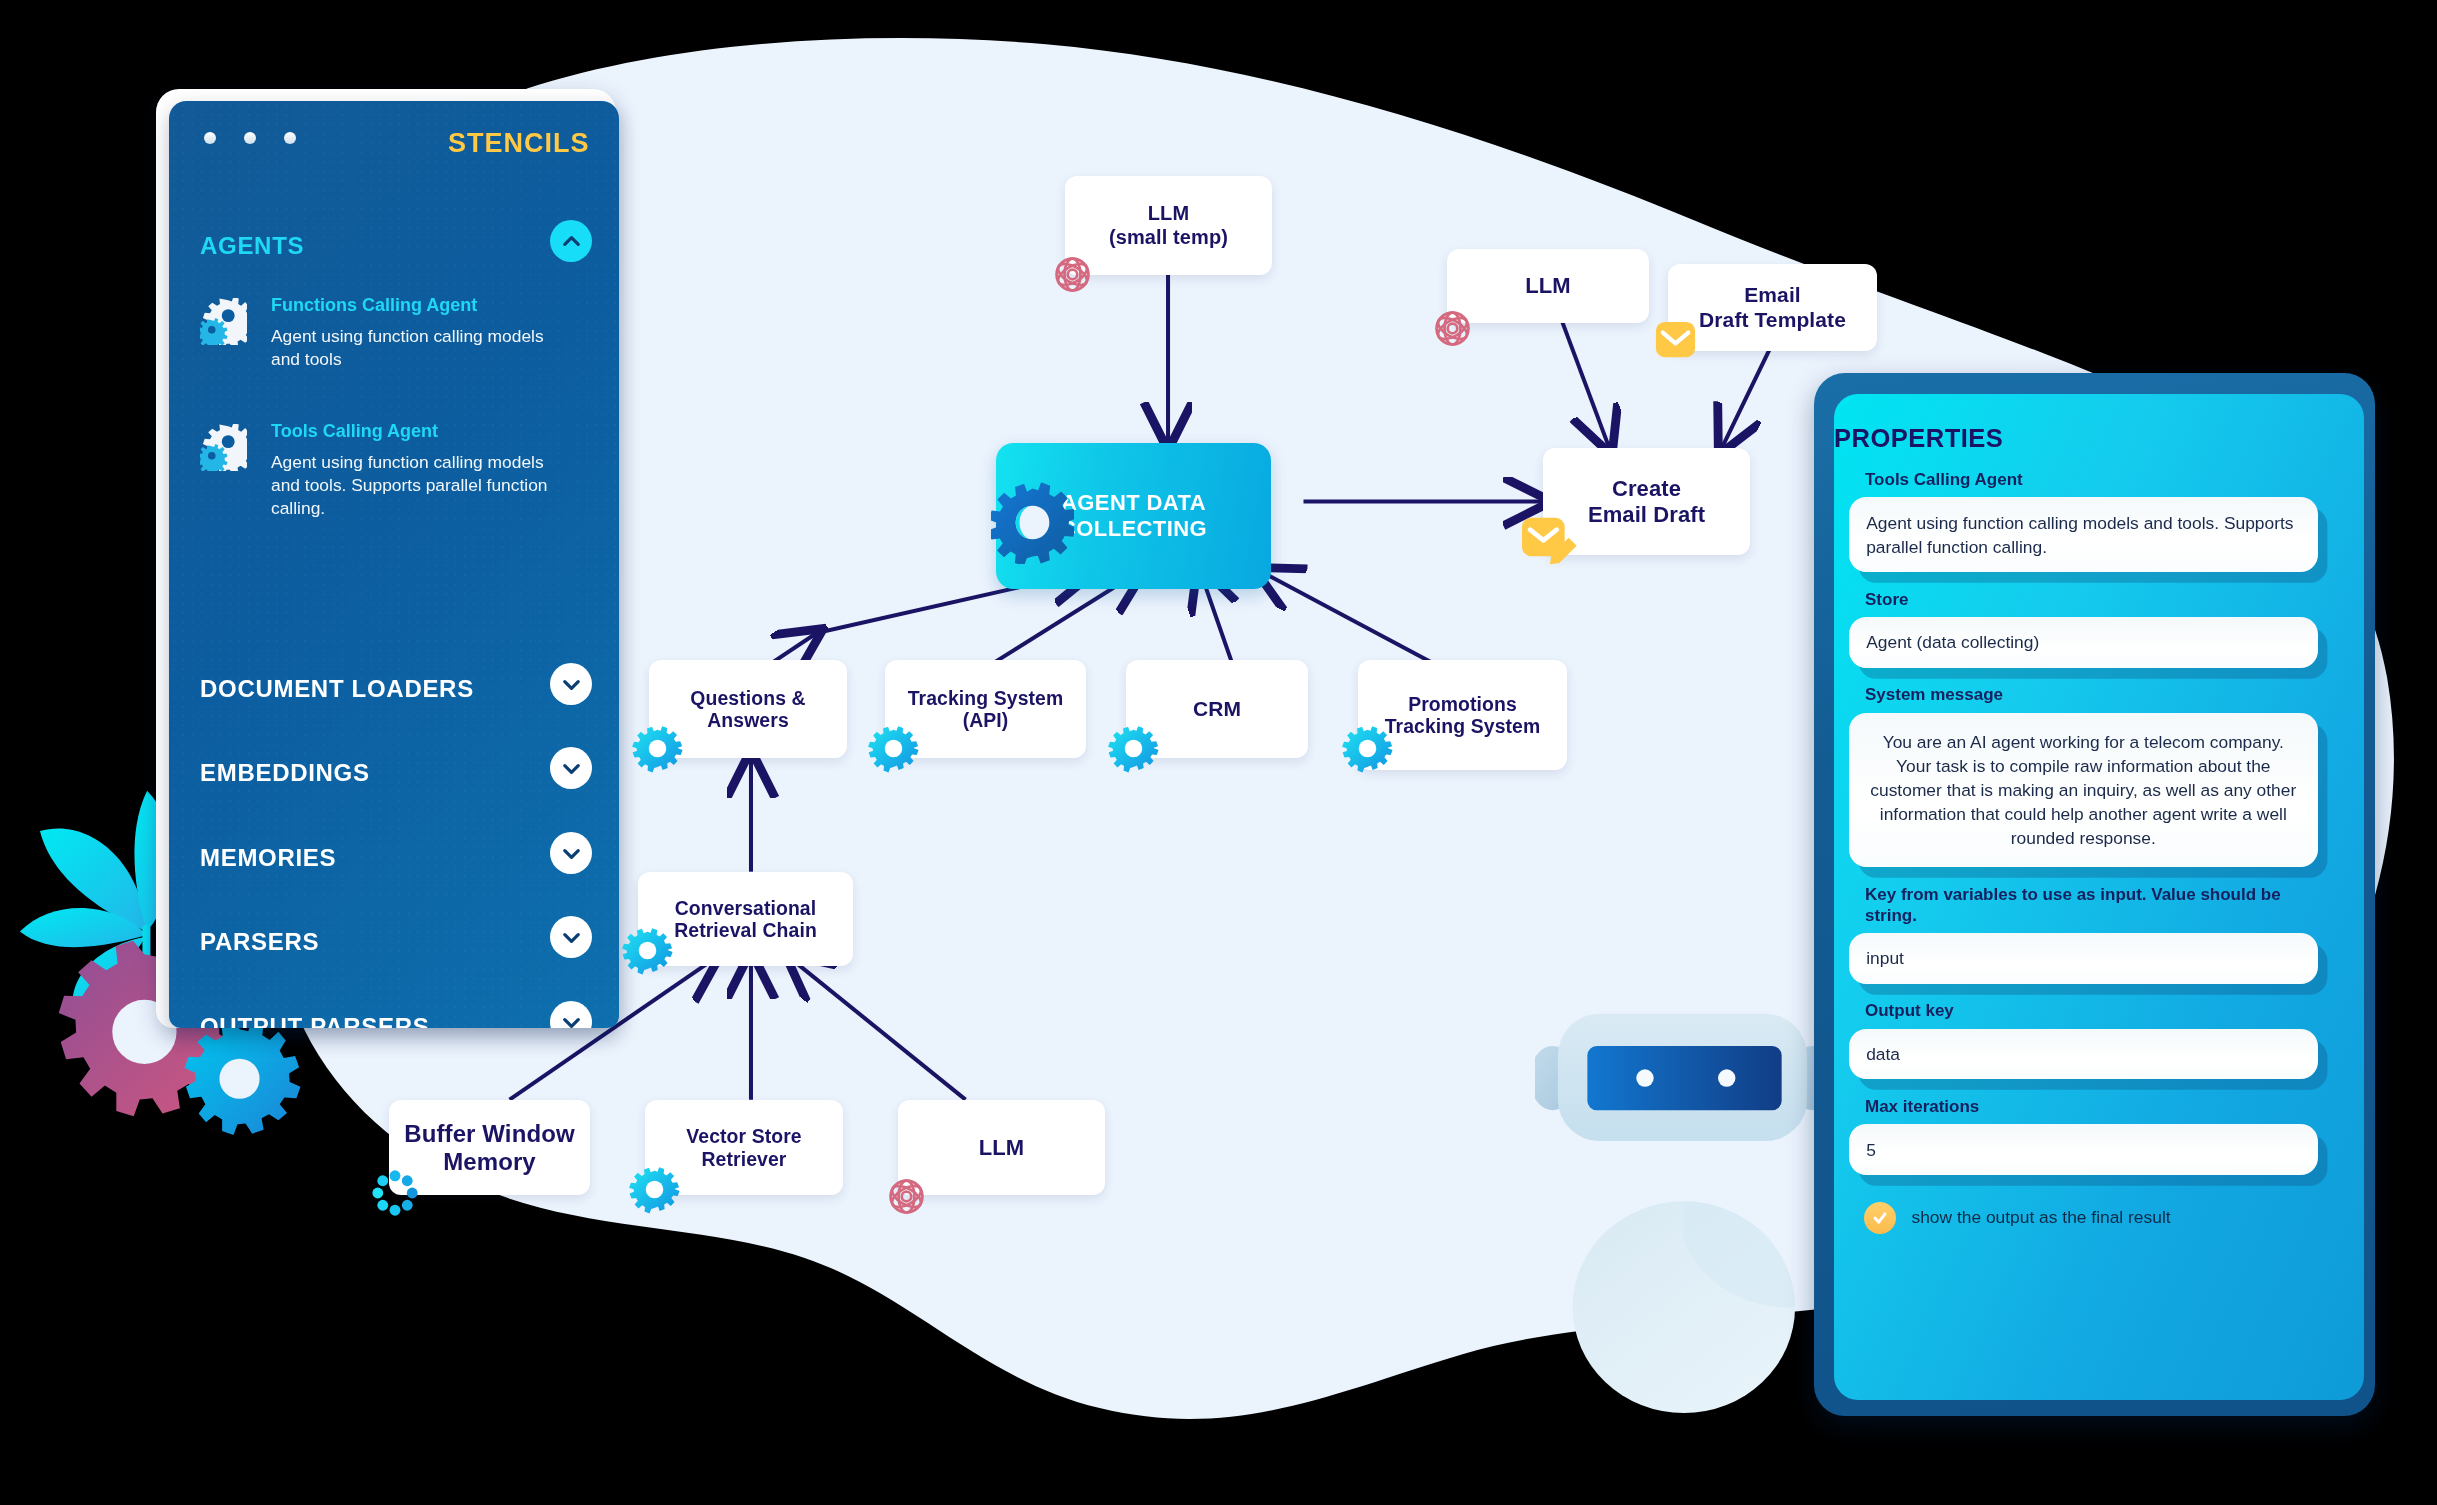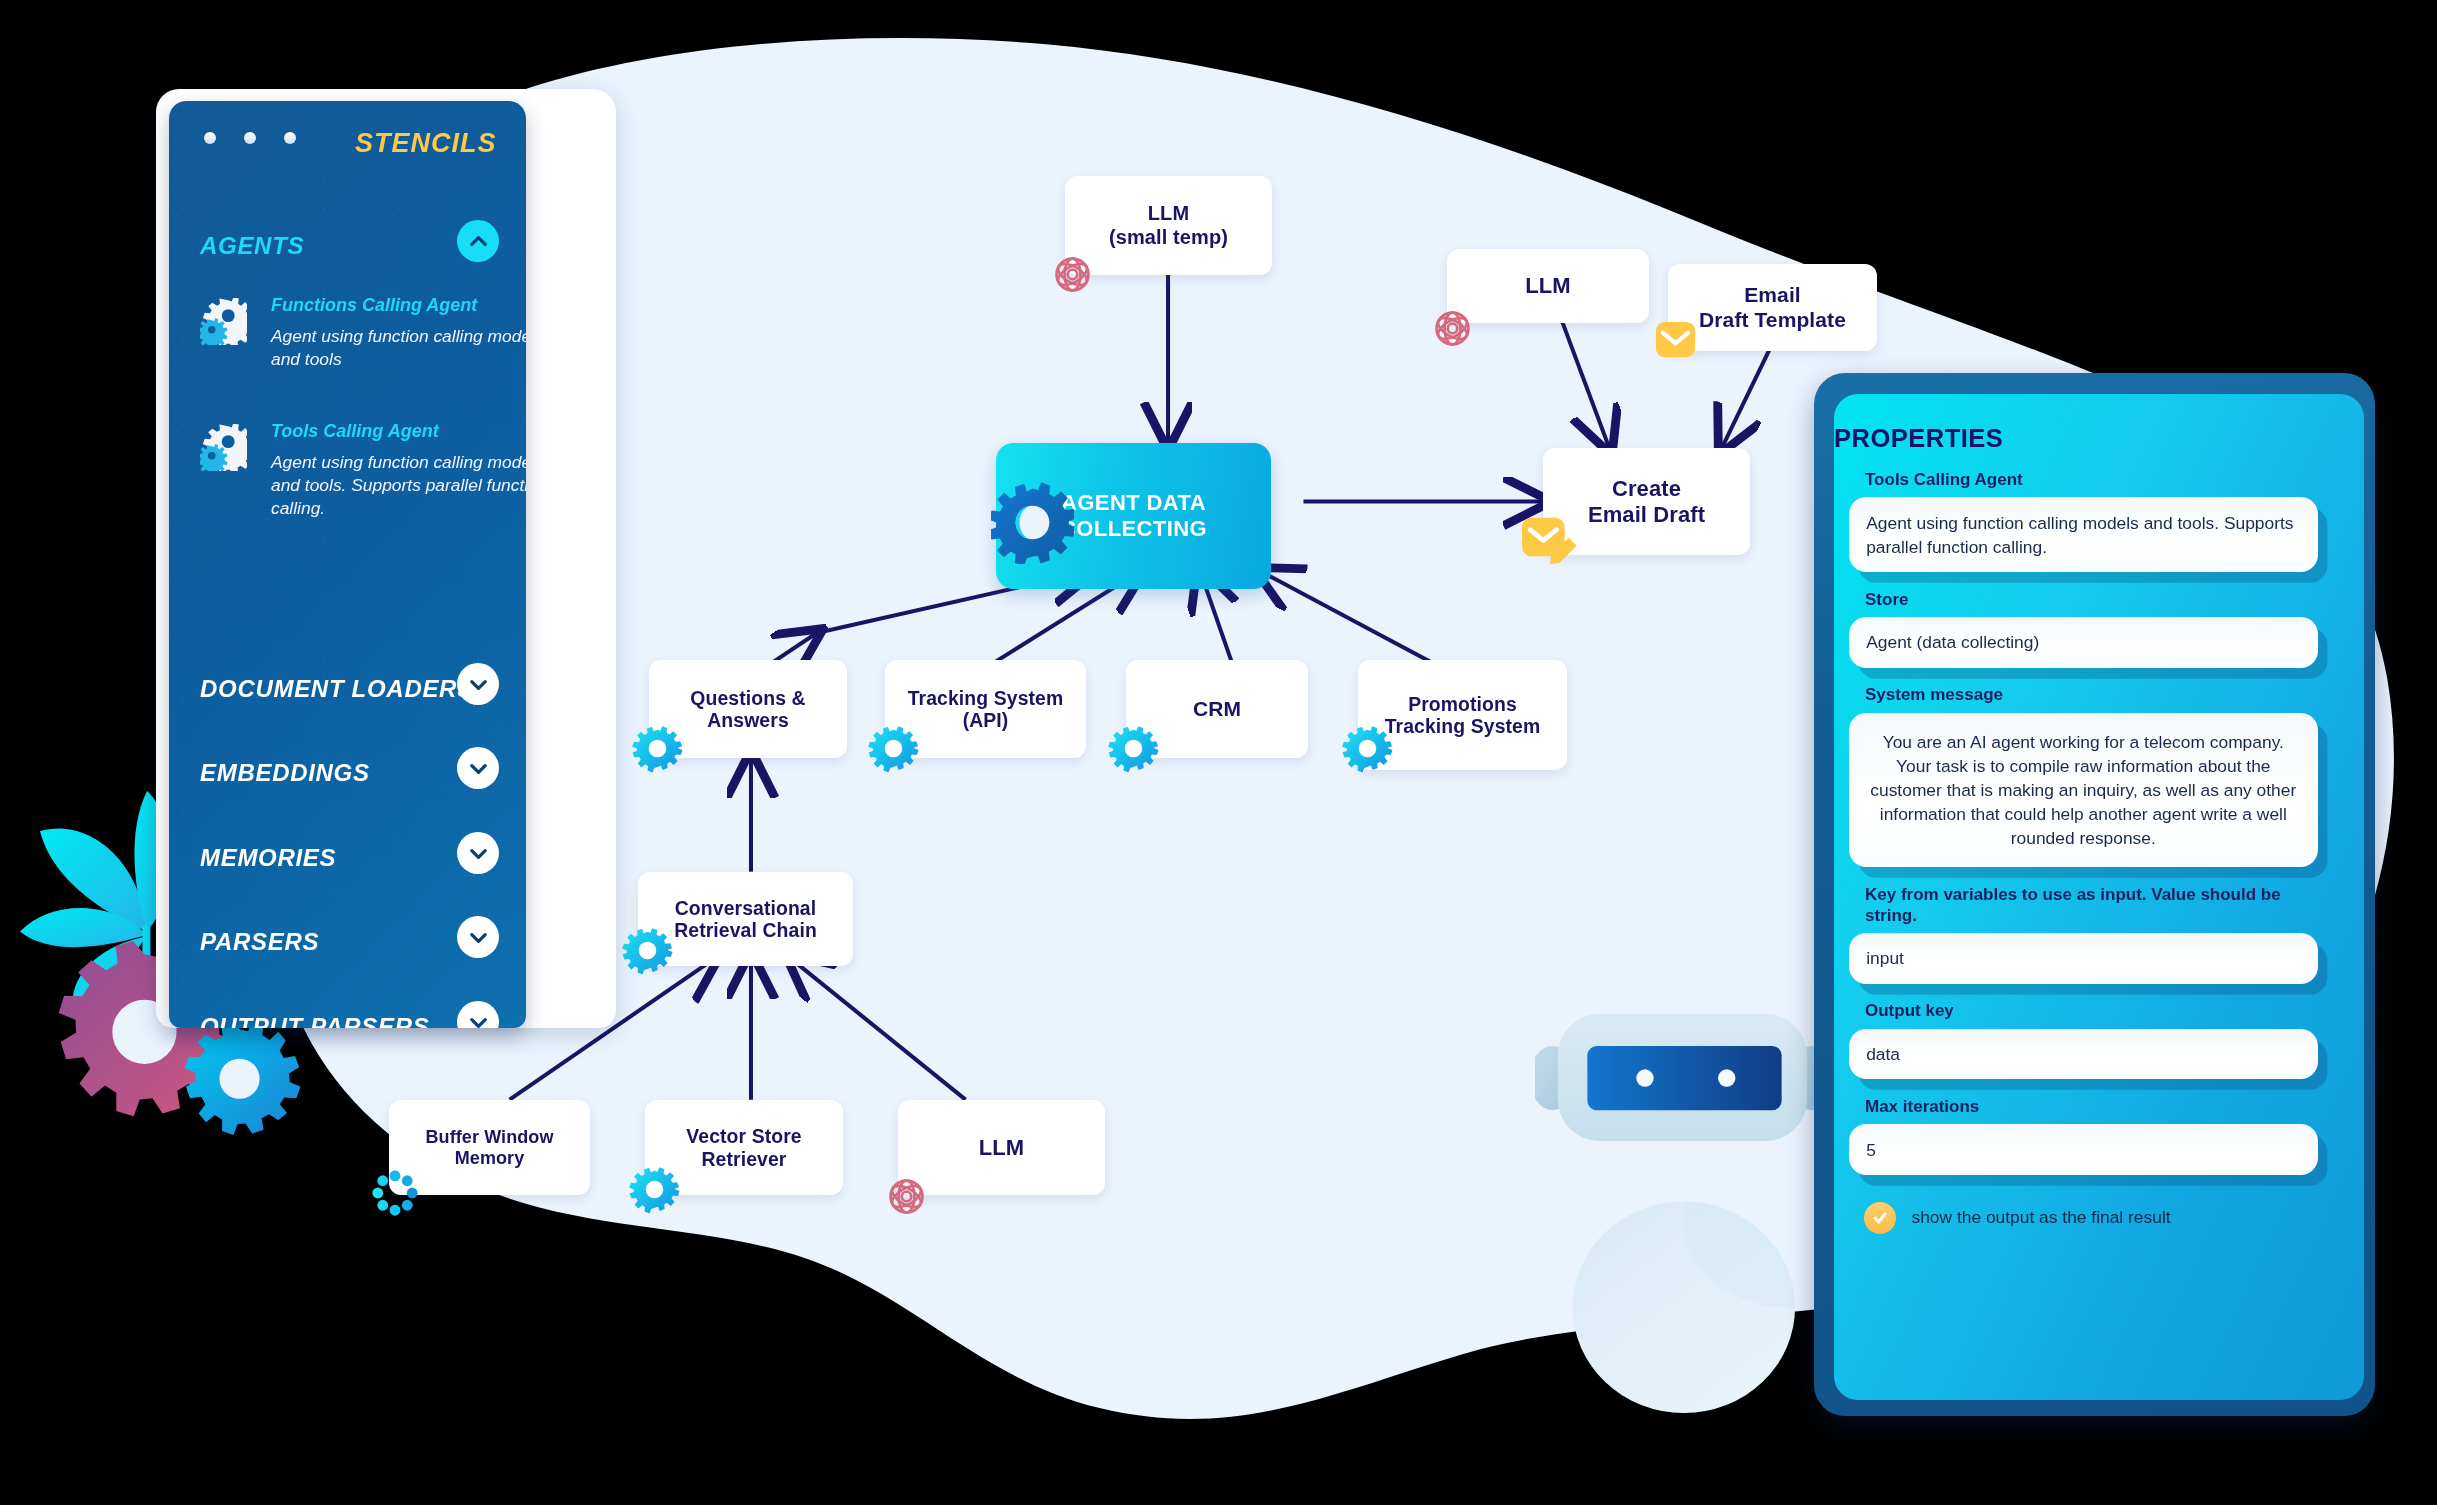--- a/index.html
+++ b/index.html
@@ -14,26 +14,25 @@
   
   .deco-left { position:absolute; left:13.4px; top:764px; width:295px; height:375px; }
 
   
   .stencils-outer{
     position:absolute; left:156px; top:89px; width:460px; height:939px;
     background:#ffffff; border-radius:23px 23px 17.4px 17.4px;
     box-shadow:0 6.7px 23px rgba(10,40,90,.18);
   }
   .stencils{
-    position:absolute; left:169px; top:101px; width:357px; height:927px;
+    position:absolute; left:169px; top:101px; width:450px; height:927px;
     border-radius:17.4px 17.4px 12px 12px;
     background:linear-gradient(135deg,#125a97 0%,#0c5d9f 45%,#0e6fae 100%);
     overflow:hidden;
     box-shadow:0 8px 20px rgba(5,30,70,.28);
-    font-style:italic;
   }
   .stencils::after{
     content:""; position:absolute; inset:0; pointer-events:none;
     background-image:radial-gradient(rgba(255,255,255,.07) 0.8px, transparent 0.9px);
     background-size:9.4px 9.4px; opacity:.55;
   }
   .dots{ position:absolute; left:35px; top:31px; display:flex; gap:28px; z-index:3;}
   .dots i{ width:12px; height:12px; border-radius:50%;
            background:linear-gradient(180deg,#ffffff,#cfe0ee); display:block;}
   .stencils-title{
@@ -377,21 +376,21 @@
 
   <div class="node" style="left:638px; top:872px; width:215px; height:94px; font-size:19.4px;">
     <span style="white-space:pre-line">Conversational
 Retrieval Chain</span>
   </div>
   <svg class="badge" style="left:622px; top:925px; width:51px; height:51px;" viewBox="0 0 64 64">
     <path fill="url(#gn2)" d="M32,6 l4.4,1.4 2.3,-6.2 7,2.6 -.7,6.5 3.9,2.3 5.3,-4.4 5.3,5.3 -4.4,5.3 2.3,3.9 6.5,-.7 2.6,7 -6.2,2.3 L61,32 l6.2,2.3 -2.6,7 -6.5,-.7 -2.3,3.9 4.4,5.3 -5.3,5.3 -5.3,-4.4 -3.9,2.3 .7,6.5 -7,2.6 -2.3,-6.2 L32,58 l-4.4,1.4 -2.3,6.2 -7,-2.6 .7,-6.5 -3.9,-2.3 -5.3,4.4 -5.3,-5.3 4.4,-5.3 -2.3,-3.9 -6.5,.7 -2.6,-7 6.2,-2.3 L3,32 l-6.2,-2.3 2.6,-7 6.5,.7 2.3,-3.9 -4.4,-5.3 5.3,-5.3 5.3,4.4 3.9,-2.3 -.7,-6.5 7,-2.6 2.3,6.2 z" transform="translate(3,3) scale(0.9)"></path>
     <circle cx="32" cy="32" r="11" fill="#FFFFFF"></circle>
   </svg>
 
-  <div class="node" style="left:389px; top:1100px; width:201px; height:95px; font-size:18px;">
+  <div class="node" style="left:389px; top:1100px; width:201px; height:95px; font-size:24px;">
     <span style="white-space:pre-line">Buffer Window
 Memory</span>
   </div>
   <svg class="badge" style="left:366px; top:1164px; width:58px; height:58px;" viewBox="0 0 64 64">
     <g fill="#18B8EE">
       <circle cx="32" cy="13" r="6"></circle>
         <circle cx="45.5" cy="18.5" r="6" fill="#14A8E6"></circle>
       <circle cx="51" cy="32" r="6" fill="#1196DE"></circle>
         <circle cx="45.5" cy="45.5" r="6" fill="#16ADE9"></circle>
       <circle cx="32" cy="51" r="6" fill="#19C6F2"></circle>

